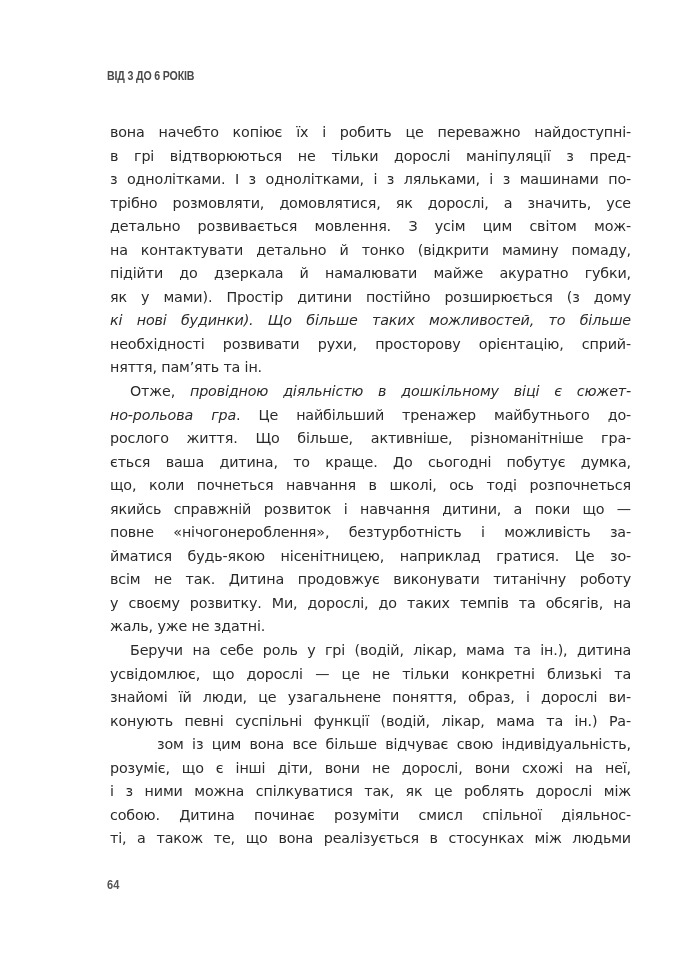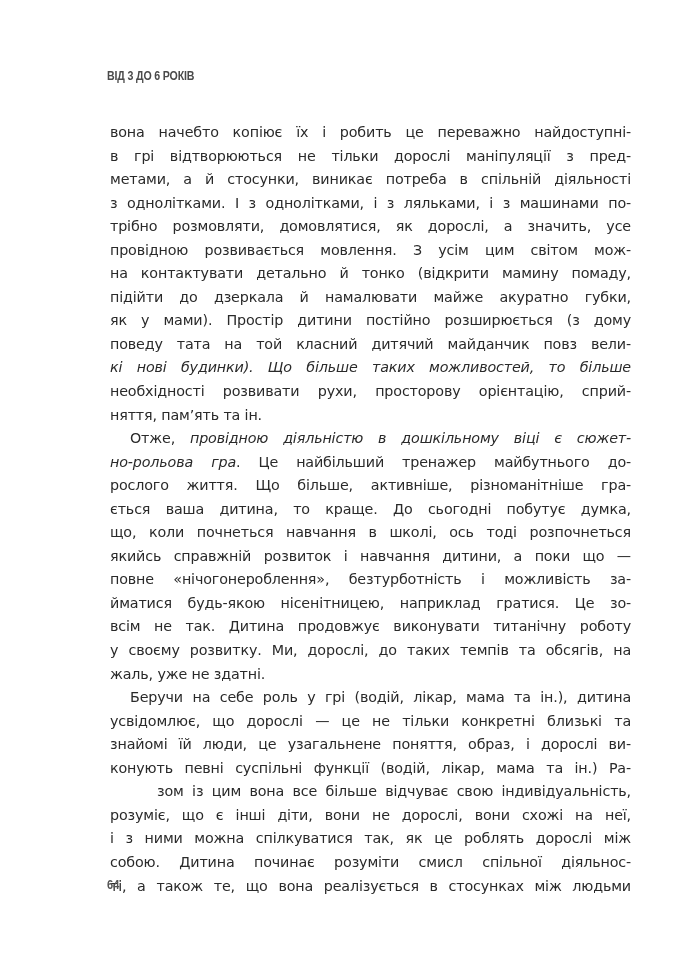--- a/index.html
+++ b/index.html
@@ -54,28 +54,26 @@
 </head>
 <body>
 
 <div class="running-head">ВІД 3 ДО 6 РОКІВ</div>
 
 <div class="body-text">
 
   <div>
     <span class="line" style="white-space: nowrap;"><span style="white-space: nowrap;">вона начебто копіює їх і робить це переважно найдоступні-</span></span>
     <span class="line" style="white-space: nowrap;"><span style="white-space: nowrap;">в грі відтворюються не тільки дорослі маніпуляції з пред-</span></span>
-    <span class="line" style="white-space: nowrap;"><span style="white-space: nowrap;">метами, а й стосунки, виникає потреба в спільній діяльності</span></span>
     <span class="line" style="white-space: nowrap;"><span style="white-space: nowrap;">з однолітками. І з однолітками, і з ляльками, і з машинами по-</span></span>
     <span class="line" style="white-space: nowrap;"><span style="white-space: nowrap;">трібно розмовляти, домовлятися, як дорослі, а значить, усе</span></span>
-    <span class="line" style="white-space: nowrap;"><span style="white-space: nowrap;">провідною розвивається мовлення. З усім цим світом мож-</span></span>
+    <span class="line" style="white-space: nowrap;"><span style="white-space: nowrap;">детально розвивається мовлення. З усім цим світом мож-</span></span>
     <span class="line" style="white-space: nowrap;"><span style="white-space: nowrap;">на контактувати детально й тонко (відкрити мамину помаду,</span></span>
     <span class="line" style="white-space: nowrap;"><span style="white-space: nowrap;">підійти до дзеркала й намалювати майже акуратно губки,</span></span>
     <span class="line" style="white-space: nowrap;"><span style="white-space: nowrap;">як у мами). Простір дитини постійно розширюється (з дому</span></span>
-    <span class="line" style="white-space: nowrap;"><span style="white-space: nowrap;">поведу тата на той класний дитячий майданчик повз вели-</span></span>
     <span class="line" style="white-space: nowrap;"><span style="white-space: nowrap; font-style: italic;">кі нові будинки). Що більше таких можливостей, то більше</span></span>
     <span class="line" style="white-space: nowrap;"><span style="white-space: nowrap;">необхідності розвивати рухи, просторову орієнтацію, сприй-</span></span>
     <span class="line last">няття, пам’ять та ін.</span>
   </div>
 
   <div>
     <span class="line indent" style="white-space: nowrap;"><span style="white-space: nowrap; letter-spacing: -0.150289px;"><span>Отже, </span><em>провідною діяльністю в дошкільному віці є сюжет-</em></span></span>
     <span class="line" style="white-space: nowrap;"><span style="white-space: nowrap;"><em>но-рольова гра</em><span>. Це найбільший тренажер майбутнього до-</span></span></span>
     <span class="line" style="white-space: nowrap;"><span style="white-space: nowrap;">рослого життя. Що більше, активніше, різноманітніше гра-</span></span>
     <span class="line" style="white-space: nowrap;"><span style="white-space: nowrap;">ється ваша дитина, то краще. До сьогодні побутує думка,</span></span>

